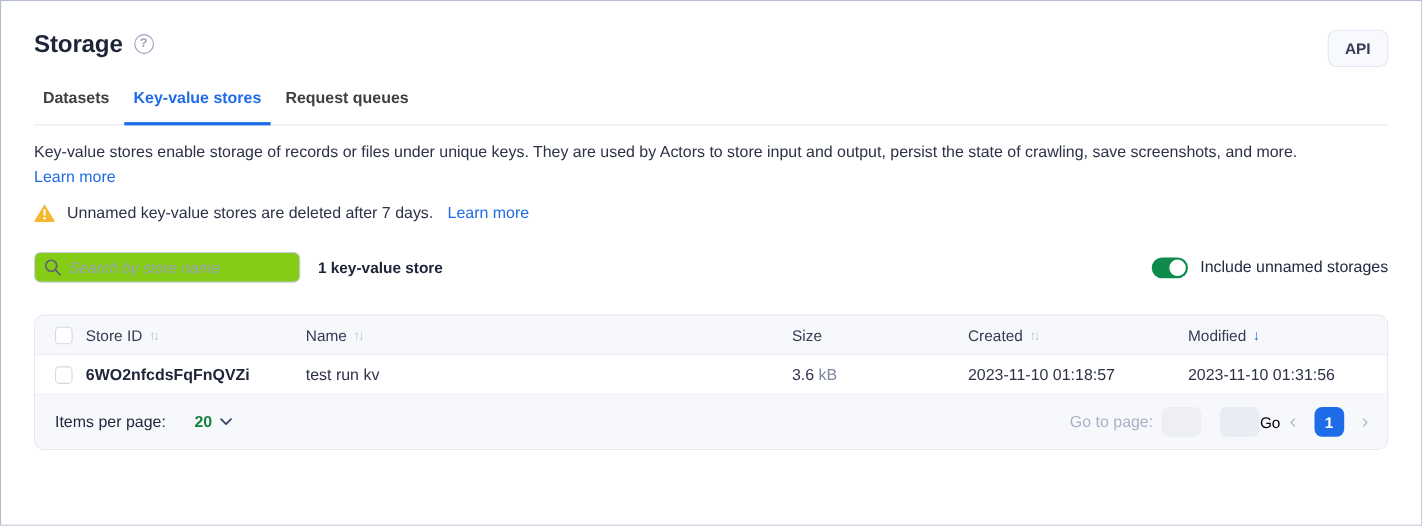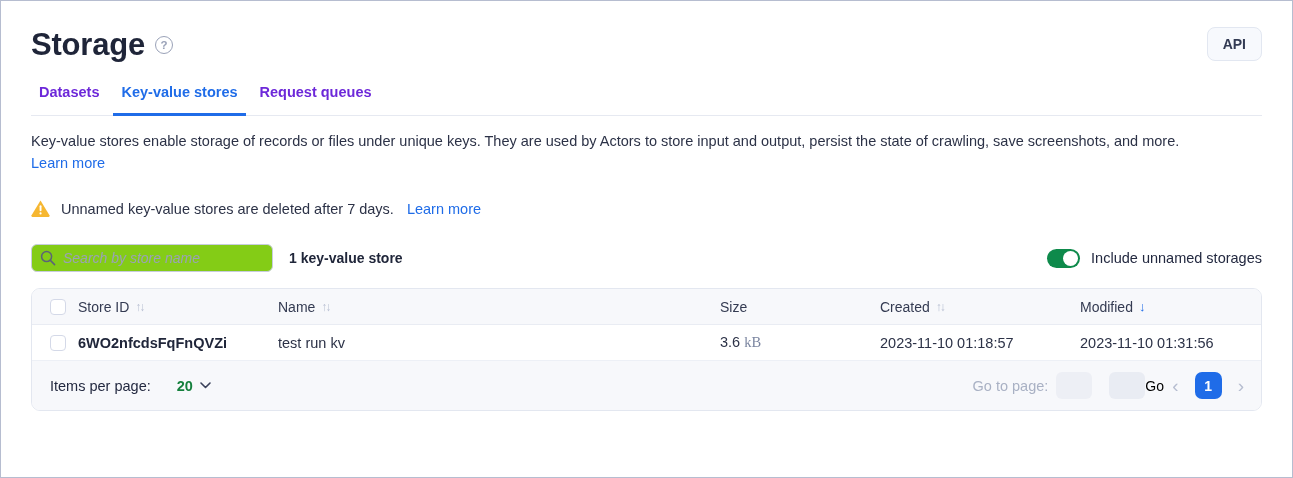--- a/index.html
+++ b/index.html
@@ -7,83 +7,83 @@
   body { font-family:"Liberation Sans", sans-serif; }
   .page {
     position:relative; width:1293px; height:478px; background:#fff;
     border:1px solid #b6bdd0; overflow:hidden; color:#2c3247;
   }
   .content { padding:0 30px; }
 
   
   .header-row { display:flex; justify-content:space-between; align-items:flex-start; padding:26px 30px 0 30px; }
   .title-wrap { display:flex; align-items:center; gap:10px; }
-  .page-title { font-size:31px; font-weight:700; color:#1f2539; letter-spacing:-0.2px; }
+  .page-title { font-size:22px; font-weight:700; color:#1f2539; letter-spacing:-0.2px; }
   .help-icon {
     width:18px; height:18px; border:1.7px solid #9aa2b8; border-radius:50%;
     color:#9aa2b8; font-size:11.5px; font-weight:700; display:flex; align-items:center; justify-content:center;
   }
   .api-btn {
     padding:8px 15px; font-size:14px; font-weight:700; color:#333b54;
     background:#f7f9fd; border:1px solid #e2e7f1; border-radius:8px; cursor:pointer;
     font-family:"Liberation Sans", sans-serif;
   }
 
   
   .tabs { display:flex; gap:6px; margin-top:15px; border-bottom:1px solid #e6e9f1; }
   .tab {
-    padding:6px 8px 13px 8px; font-size:14.5px; font-weight:700; color:#6d28d9;
+    padding:6px 8px 13px 8px; font-size:14.5px; font-weight:700; color:#404040;
     cursor:pointer; border-bottom:3px solid transparent; margin-bottom:-1px; white-space:nowrap;
   }
   .tab.active { color:#1f6ce8; border-bottom-color:#1f6ce8; }
 
   
   .description { margin-top:14px; font-size:14.5px; line-height:22px; color:#2c3247; }
   .link { color:#1f6ce8; text-decoration:none; font-size:14.5px; cursor:pointer; }
   .learn-more-block { display:inline-block; margin-top:3px; }
 
   
-  .warning { margin-top:28px; display:flex; align-items:center; gap:11px; font-size:14.5px; color:#2c3247; }
+  .warning { margin-top:15px; display:flex; align-items:center; gap:11px; font-size:14.5px; color:#2c3247; }
   .warning .link { margin-left:2px; }
 
   
   .controls { margin-top:27px; display:flex; align-items:center; }
   .search-wrap { position:relative; }
   .search-input {
     width:242px; height:28px; border:1px solid #c7cddd; border-radius:6px;
     padding:0 10px 0 31px; font-size:14px; color:#2c3247; outline:none;
     font-family:"Liberation Sans", sans-serif; background:#84cc16;
   }
   .search-input::placeholder { font-style:italic; color:#9aa2b6; }
   .search-icon { position:absolute; left:9px; top:6px; }
   .count-label { margin-left:16px; font-size:14px; font-weight:700; color:#20263a; }
   .toggle-group { margin-left:auto; display:flex; align-items:center; gap:11px; }
   .toggle { position:relative; width:33px; height:19px; border-radius:10px; background:#0e8a4b; cursor:pointer; }
   .toggle-knob { position:absolute; top:2px; right:2px; width:15px; height:15px; border-radius:50%; background:#fff; }
   .toggle-label { font-size:14.5px; color:#232940; }
 
   
-  .table { margin:16px 30px 0 30px; border:1px solid #e3e7f0; border-radius:9px; overflow:hidden; }
+  .table { margin:29px 30px 0 30px; border:1px solid #e3e7f0; border-radius:9px; overflow:hidden; }
   .trow {
     display:grid; grid-template-columns:46px 200px 442px 160px 200px auto;
     align-items:center; height:36px;
   }
   .thead { background:#f7f8fb; border-bottom:1px solid #e9ecf3; font-size:14px; color:#343b52; }
   .tbody-row { background:#fff; border-bottom:1px solid #edf0f6; }
   .cell-check { padding-left:18px; display:flex; align-items:center; }
   .checkbox {
     width:16px; height:16px; border:1px solid #d4d9e8; border-radius:4px; background:#fff;
     display:inline-block; cursor:pointer;
   }
   .hcell { display:flex; align-items:center; gap:6px; cursor:pointer; }
   .sort-icon { font-size:12px; color:#b9c0d3; letter-spacing:-2px; }
   .sort-icon.active { color:#1f6ce8; font-size:13px; font-weight:700; letter-spacing:0; }
   .store-id { font-size:14.5px; font-weight:700; color:#20263a; }
   .cell-text { font-size:14.5px; color:#2c3247; }
-  .size-unit { color:#7b85a0;font-family:Liberation Serif, serif; }
+  .size-unit { color:#7b85a0; }
 
   
   .tfoot { background:#f7f8fb; height:49px; display:flex; align-items:center; padding:0 14px 0 18px; font-size:14.5px; }
   .ipp-label { color:#232940;text-align:right; }
   .ipp-select { display:flex; align-items:center; gap:7px; margin-left:26px; cursor:pointer; color:#15803d;font-weight:bold; }
   .goto-group { margin-left:auto; display:flex; align-items:center; }
   .goto-label { color:#a9b1c4; }
   .goto-input {
     width:36px; height:27px; margin-left:8px; background:#edeff5; border:none; border-radius:6px;
     font-family:"Liberation Sans", sans-serif; font-size:14px; padding:0 6px; color:#2c3247; outline:none;

